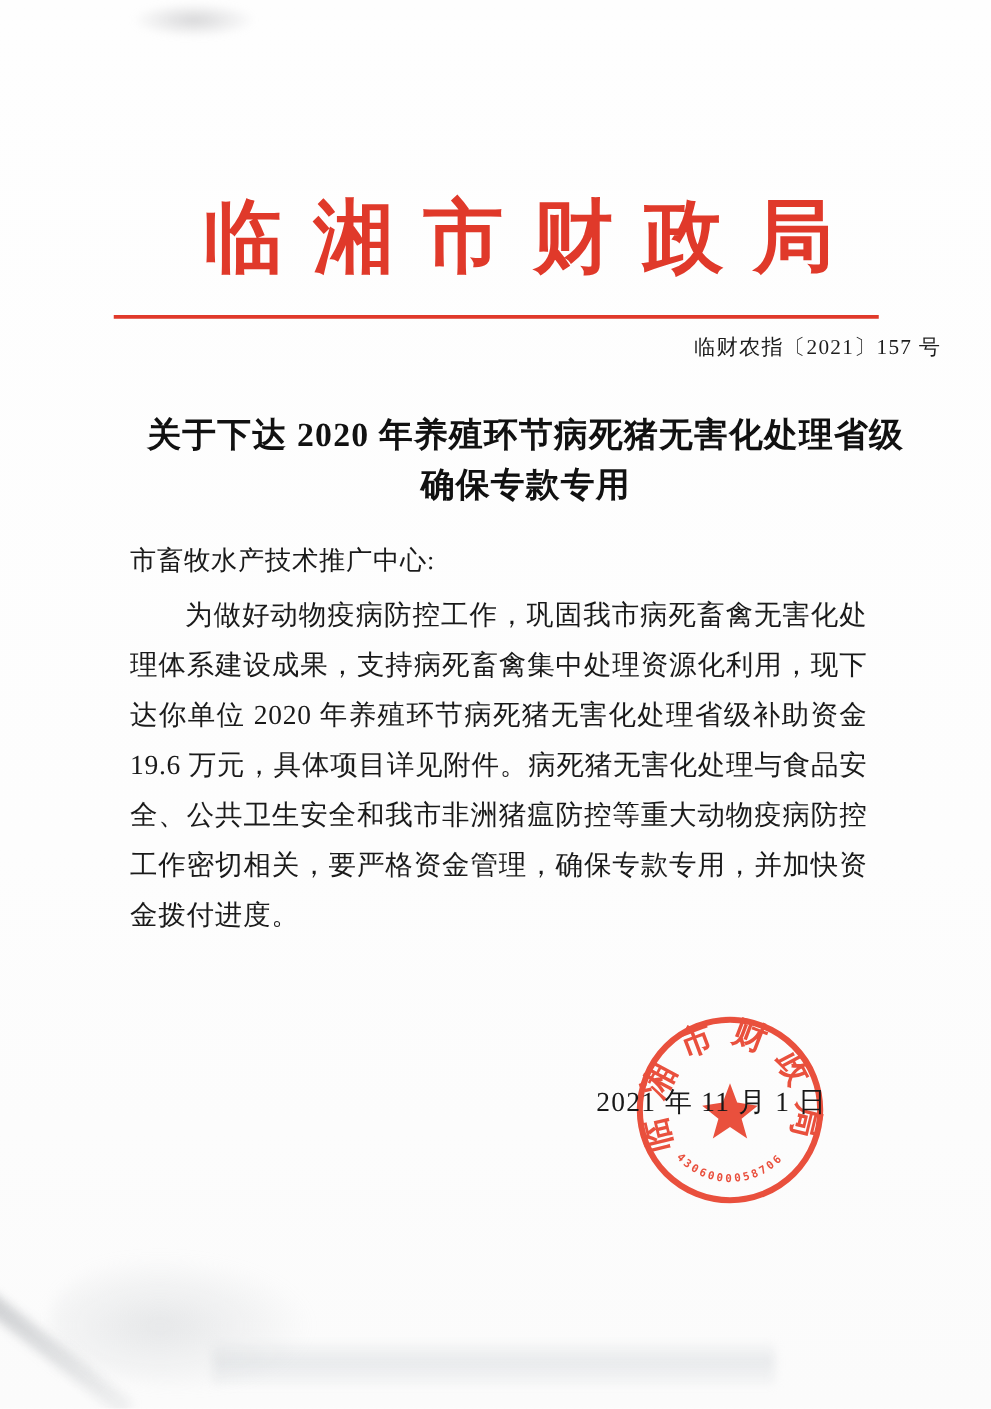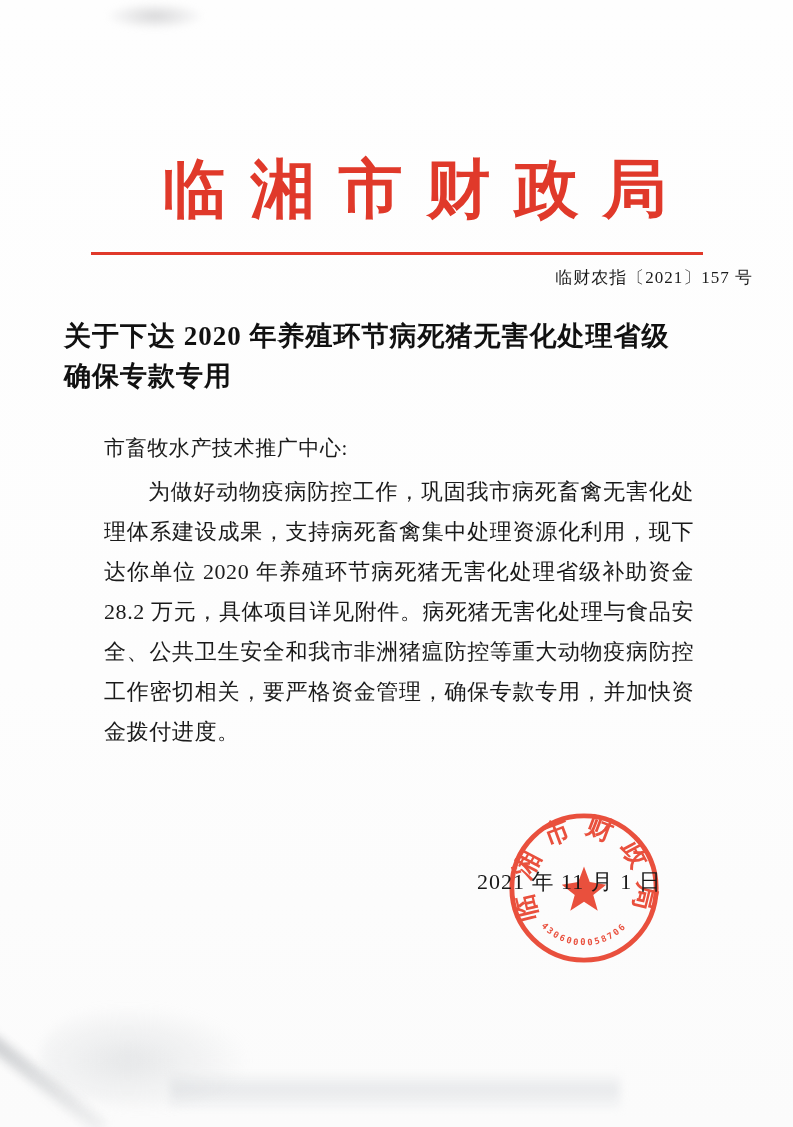--- a/index.html
+++ b/index.html
@@ -56,22 +56,22 @@
   .divider{
     position:absolute;left:91px;top:252px;width:612px;height:3px;
     background:var(--header-red);
   }
   .doc-number{
     position:absolute;right:88px;top:266px;
     font-size:17px;color:#1c1c1c;letter-spacing:1px;
   }
   
   .title{
-    position:absolute;left:60px;right:60px;top:312px;margin:4px;
-    font-size:27px;font-weight:bold;color:#111;
+    position:absolute;left:60px;right:60px;top:312px;margin:16px;
+    text-align:center;font-size:27px;font-weight:bold;color:#111;
     line-height:40px;letter-spacing:1px;
   }
   .title .title-line{display:block;}
   
   .body-text{
     position:absolute;left:104px;top:428px;width:590px;
     color:#1a1a1a;
   }
   .salutation{
     margin:0;font-size:21px;line-height:40px;letter-spacing:0.6px;
@@ -121,21 +121,21 @@
 
   <div class="doc-number">临财农指〔2021〕157 号</div>
 
   <h2 class="title">
     <span class="title-line">关于下达 2020 年养殖环节病死猪无害化处理省级</span>
     <span class="title-line">确保专款专用</span>
   </h2>
 
   <div class="body-text">
     <p class="salutation">市畜牧水产技术推广中心:</p>
-    <p class="paragraph">为做好动物疫病防控工作，巩固我市病死畜禽无害化处理体系建设成果，支持病死畜禽集中处理资源化利用，现下达你单位 2020 年养殖环节病死猪无害化处理省级补助资金 28.2 万元，具体项目详见附件。病死猪无害化处理与食品安全、公共卫生安全和我市非洲猪瘟防控等重大动物疫病防控工作密切相关，要严格资金管理，确保专款专用，并加快资金拨付进度。</p>
+    <p class="paragraph">为做好动物疫病防控工作，巩固我市病死畜禽无害化处理体系建设成果，支持病死畜禽集中处理资源化利用，现下达你单位 2020 年养殖环节病死猪无害化处理省级补助资金 19.6 万元，具体项目详见附件。病死猪无害化处理与食品安全、公共卫生安全和我市非洲猪瘟防控等重大动物疫病防控工作密切相关，要严格资金管理，确保专款专用，并加快资金拨付进度。</p>
   </div>
 
   <div class="seal">
     <svg viewBox="0 0 160 160" width="156" height="156" xmlns="http://www.w3.org/2000/svg">
       <circle class="seal-ring" cx="80" cy="80" r="74"></circle>
       <polygon class="seal-star" points="80,58 85.9,73.9 102.8,76.6 89.5,87.1 94.1,103.4 80,94 65.9,103.4 70.5,87.1 57.2,76.6 74.1,73.9"></polygon>
       <path id="sealNameArc" d="M 35.8 111 A 54 54 0 1 1 124.2 111" fill="none"></path>
       <path id="sealNumArc" d="M 34.8 117.9 A 59 59 0 0 0 125.2 117.9" fill="none"></path>
       <text class="seal-name-text">
         <textPath href="#sealNameArc" startOffset="50%">临湘市财政局</textPath>

